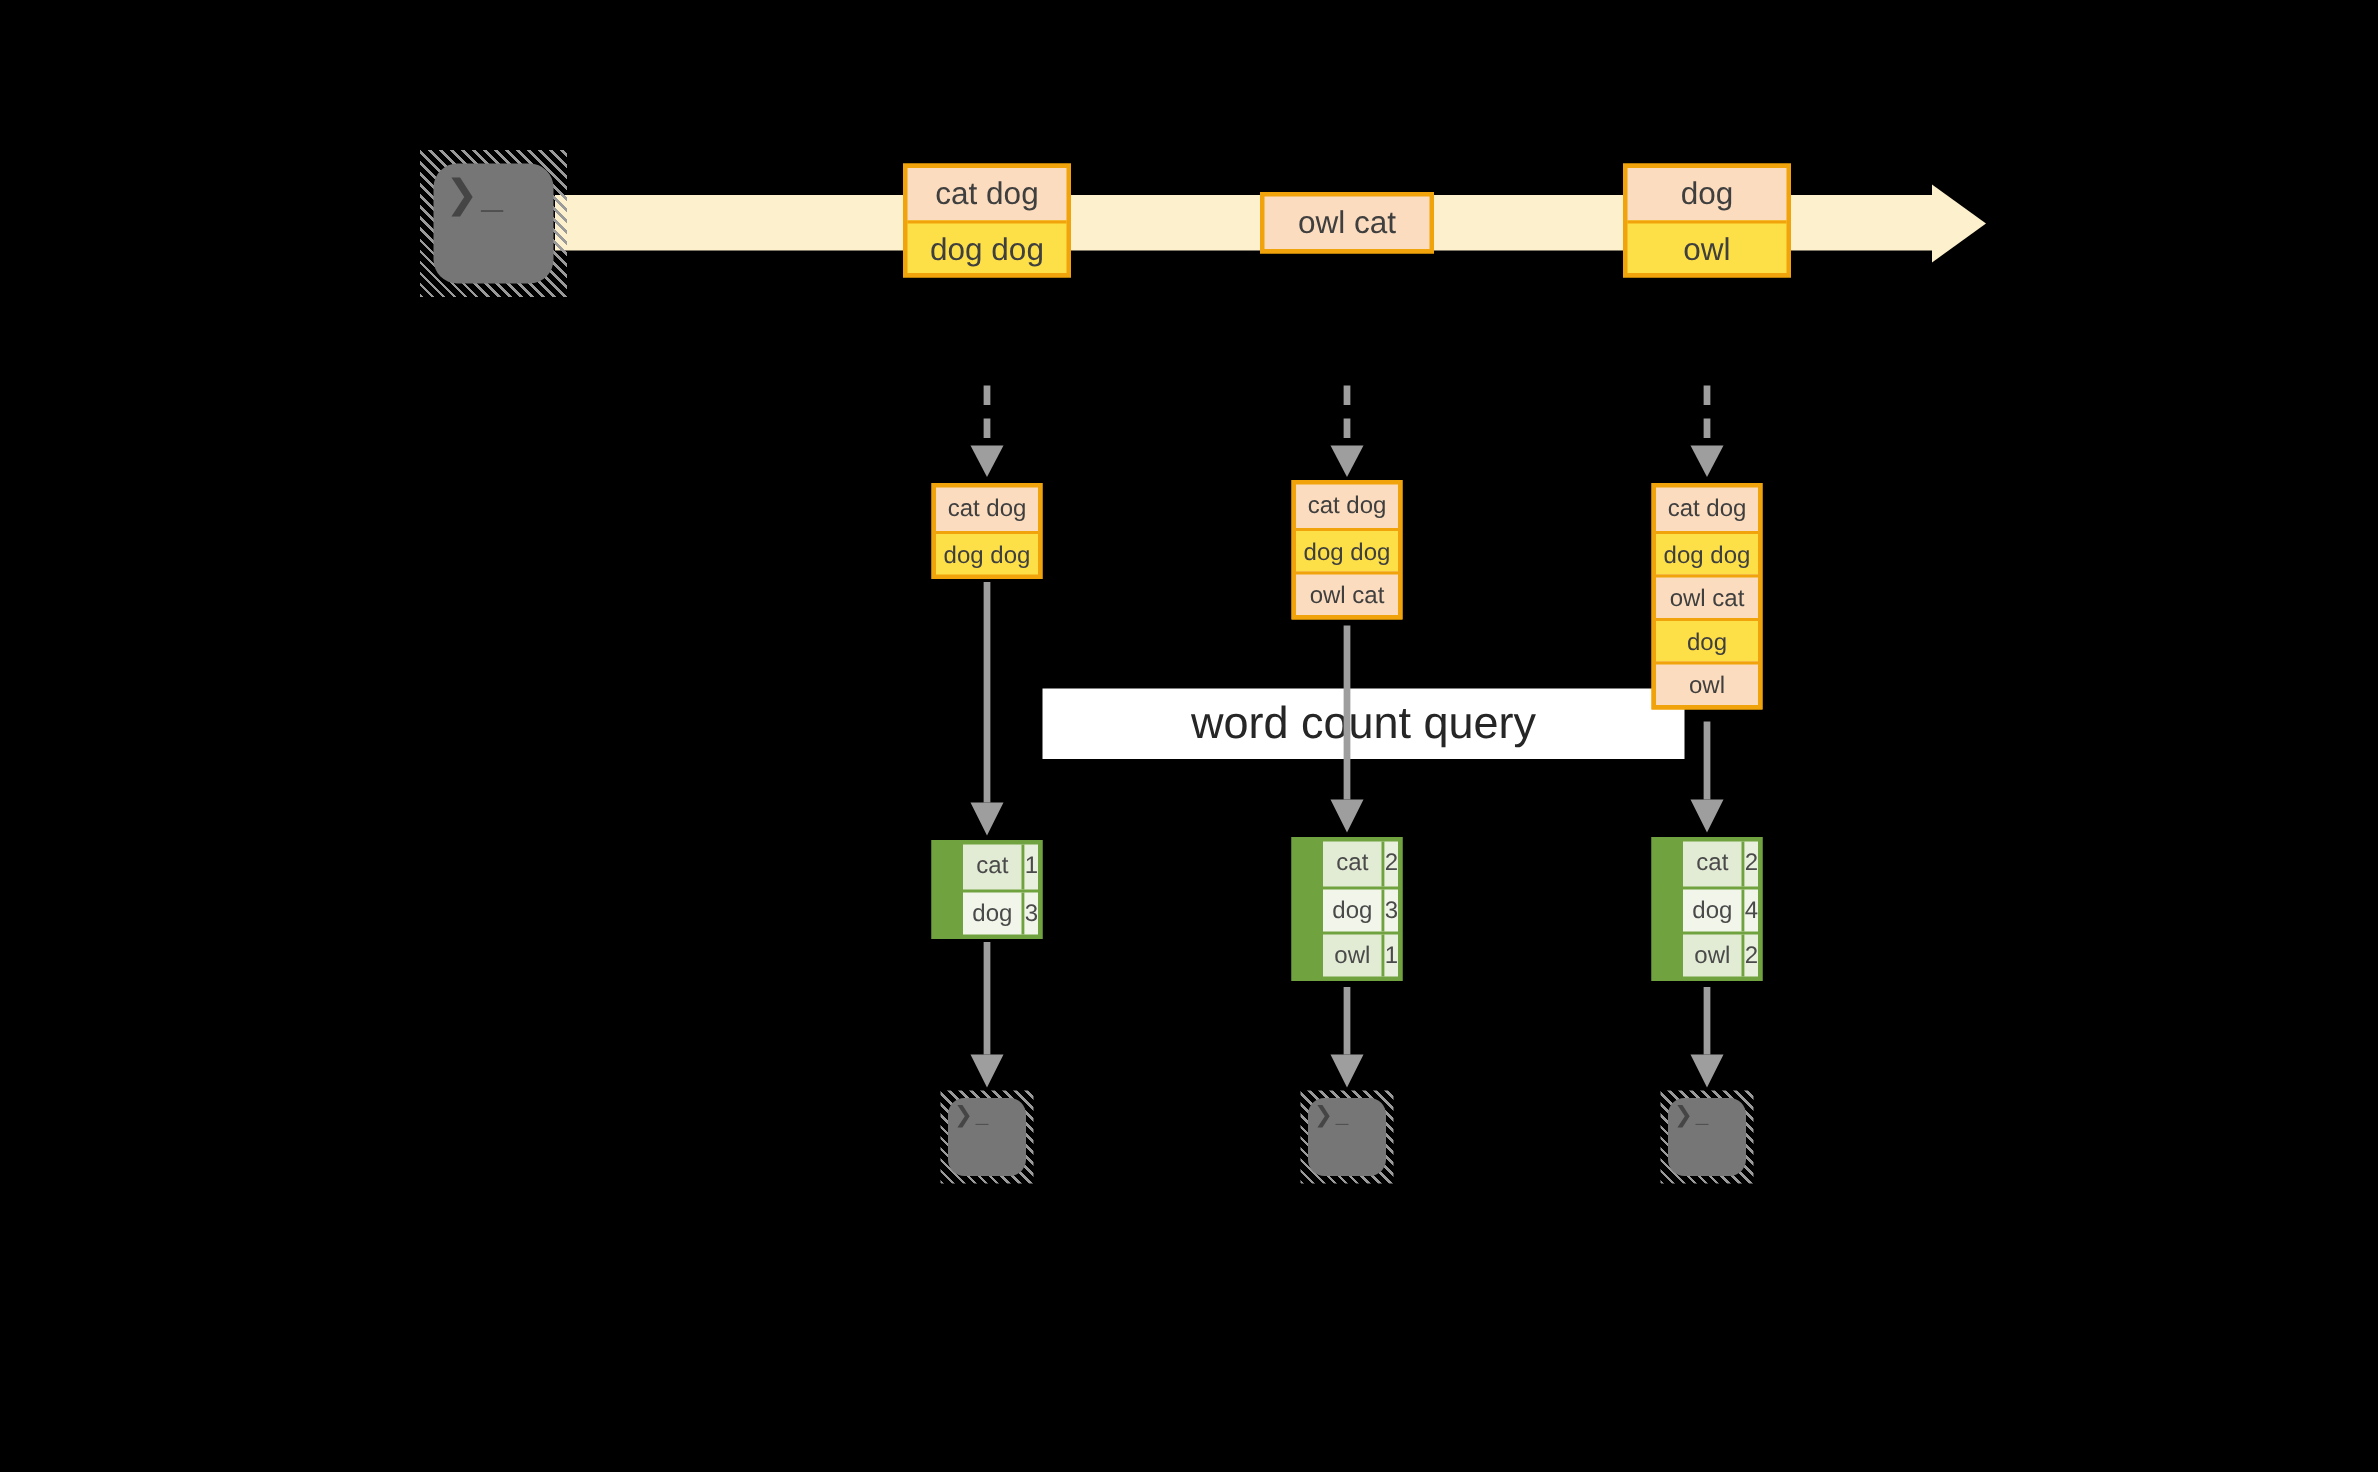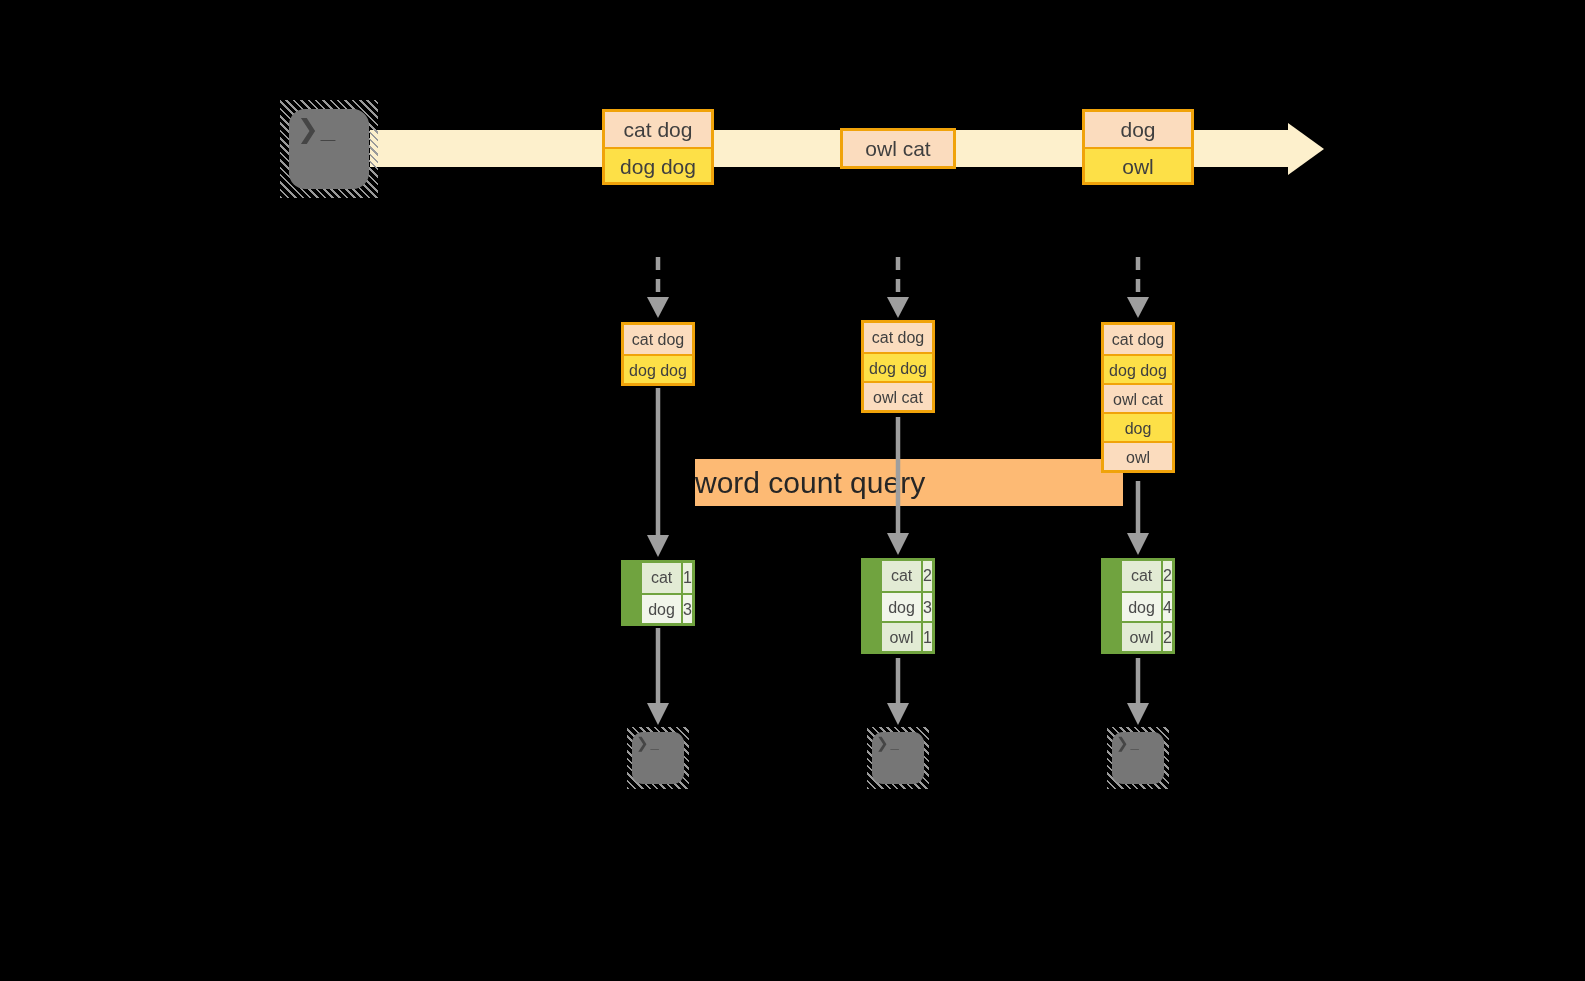--- a/index.html
+++ b/index.html
@@ -38,21 +38,21 @@
   .stack-cell{height:29px; line-height:29px; font-size:16px;}
   #batch-0{left:602px; top:109px; width:112px;}
   #batch-1{left:840px; top:128px; width:116px;}
   #batch-2{left:1082px; top:109px; width:112px;}
   #state-0{left:621px; top:322px; width:74px;}
   #state-1{left:861px; top:320px; width:74px;}
   #state-2{left:1101px; top:322px; width:74px;}
 
   
   #query-label{position:absolute; left:695px; top:459px; width:428px; height:47px;
-    background:#fdba74; z-index:2; text-align:left; line-height:48px;
+    background:#ffffff; z-index:2; text-align:center; line-height:48px;
     font-size:30px; color:#262626;}
 
   
   .gtable{position:absolute; border:3px solid #70a33f; z-index:4; background:#70a33f;}
   .grow{display:flex; height:30px; line-height:30px; font-size:16px; color:#4a4a4a;padding-left:18px;}
   .grow + .grow{border-top:2px solid #70a33f;}
   .grow .w{width:42px; text-align:center; border-right:2px solid #70a33f;}
   .grow .c{flex:1; text-align:center;}
   .grow.sage .w{background:#e2ebd4;} .grow.sage .c{background:#e9f0dd;}
   .grow.pale .w,.grow.pale .c{background:#f1f5ea;}

